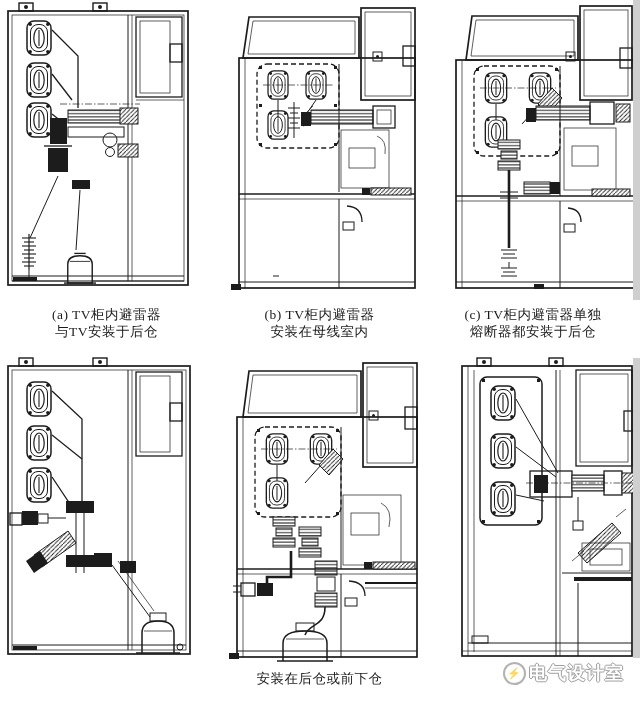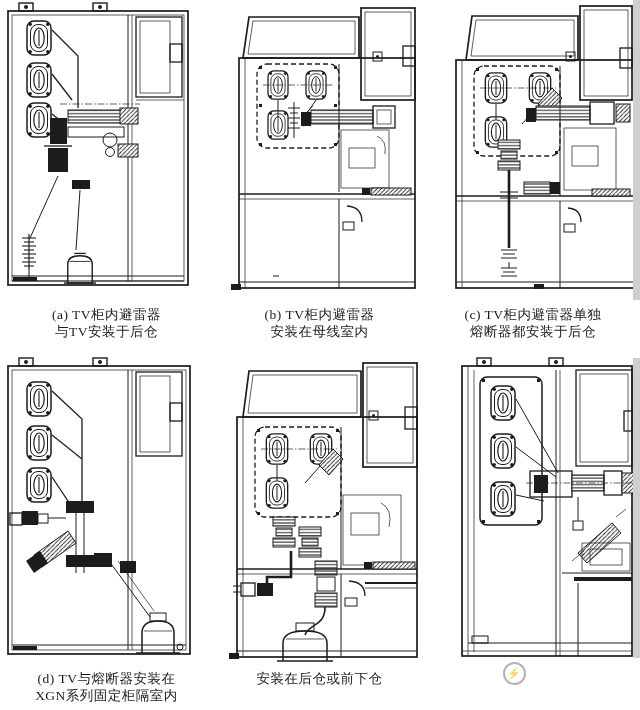--- a/index.html
+++ b/index.html
@@ -280,24 +280,20 @@
       <path d="M118,206 L154,256" class="lt"></path>
       <path d="M142,298 L142,278 Q142,266 158,266 Q174,266 174,278 L174,298" class="ln" style="stroke-width:1.5px"></path>
       <rect x="150" y="258" width="16" height="8" class="md"></rect>
       <line x1="136" y1="298" x2="180" y2="298" class="ln"></line>
       <line x1="144" y1="276" x2="172" y2="276" class="lt"></line>
       <circle cx="180" cy="292" r="3" class="md"></circle>
       <line x1="12" y1="290" x2="186" y2="290" class="md"></line>
       <rect x="13" y="291" width="24" height="4" class="bk"></rect>
     </svg>
   </div>
-  <div class="caption" style="left:0;top:670px;width:213px">
-    <div>(d) TV与熔断器安装在</div>
-    <div>XGN系列固定柜隔室内</div>
-  </div>
 
   <div class="cell" style="left:213px;top:355px;width:213px;height:312px">
     <svg class="diag" width="213" height="312" viewBox="0 0 213 312">
       <path d="M36,16 L148,16 L148,62 L30,62 Z" class="ln" style="stroke-width:1.7px"></path>
       <path d="M40,20 L144,20 L144,58 L35,58 Z" class="lt"></path>
       <rect x="150" y="8" width="54" height="104" class="ln" style="stroke-width:1.7px"></rect>
       <rect x="154" y="12" width="46" height="96" class="lt"></rect>
       <rect x="192" y="52" width="12" height="22" class="ln"></rect>
       <rect x="24" y="62" width="180" height="240" class="ln" style="stroke-width:1.7px"></rect>
       <line x1="30" y1="62" x2="30" y2="302" class="lt"></line>
@@ -400,15 +396,16 @@
       <rect x="46" y="281" width="16" height="7" class="md"></rect>
       <line x1="36" y1="296" x2="206" y2="296" class="lt"></line>
     </svg>
   </div>
 
   <div class="strip" style="top:0;height:300px"></div>
   <div class="strip" style="top:358px;height:300px"></div>
 
   <div id="watermark">
     <span class="badge">⚡</span>
+    <span class="wm-text">电气设计室</span>
   </div>
 
 </div>
 
 </body></html>

